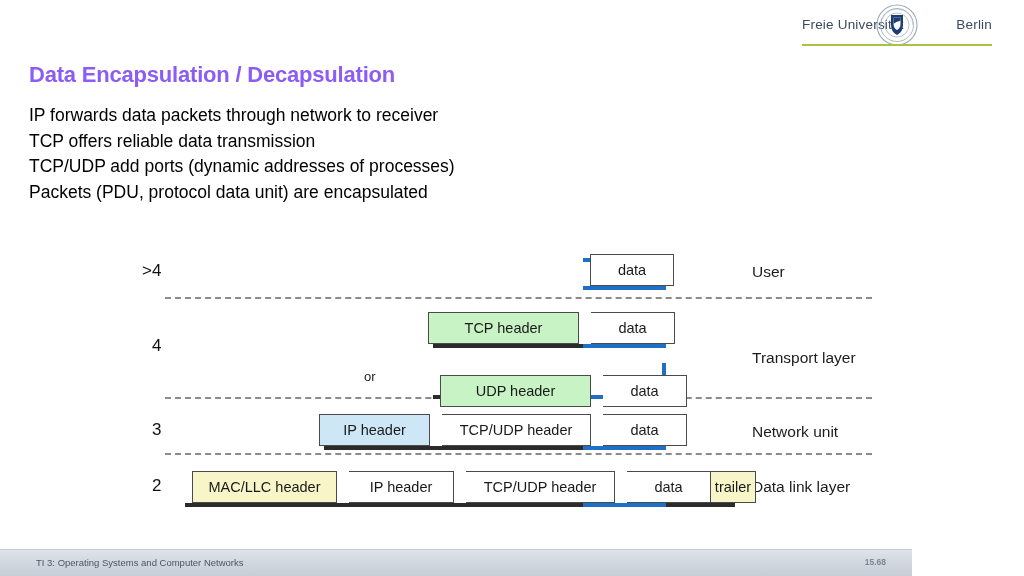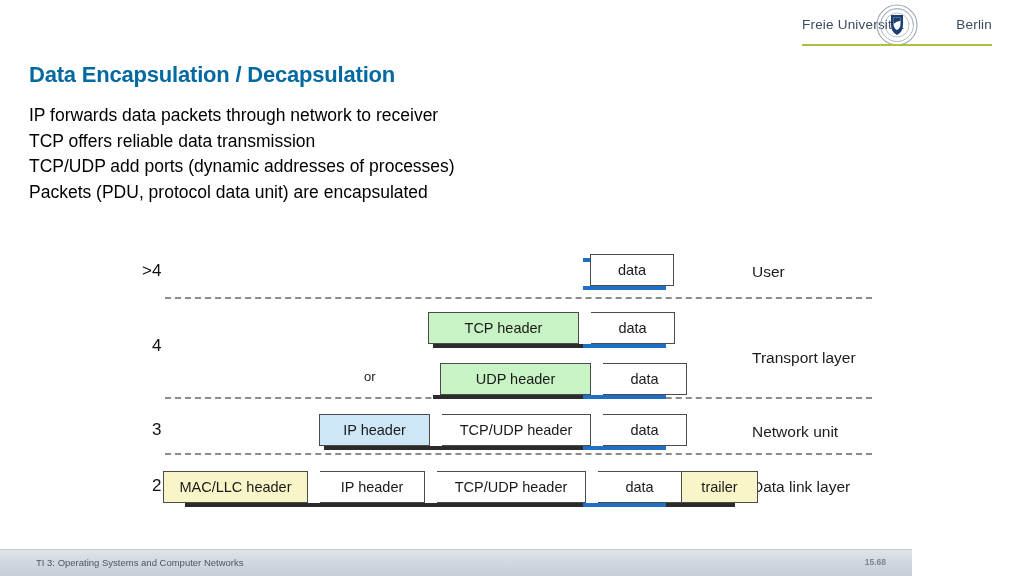--- a/index.html
+++ b/index.html
@@ -55,21 +55,21 @@
     background: #a9c23f;
   }
 
   
   .slide-title {
     position: absolute;
     left: 29px;
     top: 62px;
     font-size: 22px;
     font-weight: bold;
-    color: #0369a1;
+    color: #8b5cf6;
     letter-spacing: -.2px;
     white-space: nowrap;
   }
   .bullets {
     position: absolute;
     left: 29px;
     top: 103px;
     font-size: 17.5px;
     line-height: 25.5px;
     color: #000;
@@ -232,43 +232,43 @@
   <div class="shadow sh-blue" style="left:583px; top:104px; width:83px; height:4px;"></div>
   <div class="shadow sh-blue" style="left:662px; top:72px; width:4px; height:32px;"></div>
   <div class="pkt" style="left:428px; top:72px;">
     <div class="seg green" style="width:151px;text-align:right;">TCP header</div>
     <div class="seg white" style="width:84px;">data</div>
   </div>
 
   <div class="shadow sh-dark" style="left:433px; top:155px; width:150px; height:4px;"></div>
   <div class="shadow sh-blue" style="left:583px; top:155px; width:83px; height:4px;"></div>
   <div class="shadow sh-blue" style="left:662px; top:123px; width:4px; height:32px;"></div>
-  <div class="pkt" style="left:428px; top:123px;padding-left:12px;">
+  <div class="pkt" style="left:428px; top:135px;padding-left:12px;">
     <div class="seg green" style="width:151px;">UDP header</div>
     <div class="seg white" style="width:84px;">data</div>
   </div>
 
   <div class="shadow sh-dark" style="left:324px; top:206px; width:259px; height:4px;"></div>
   <div class="shadow sh-blue" style="left:583px; top:206px; width:83px; height:4px;"></div>
   <div class="shadow sh-blue" style="left:662px; top:174px; width:4px; height:32px;"></div>
   <div class="pkt" style="left:319px; top:174px;">
     <div class="seg blue" style="width:111px;">IP header</div>
     <div class="seg white" style="width:149px;">TCP/UDP header</div>
     <div class="seg white" style="width:84px;">data</div>
   </div>
 
   <div class="shadow sh-dark" style="left:185px; top:263px; width:550px; height:4px;"></div>
   <div class="shadow sh-blue" style="left:583px; top:263px; width:83px; height:4px;"></div>
   <div class="shadow sh-dark" style="left:731px; top:231px; width:4px; height:32px;"></div>
-  <div class="pkt" style="left:163px; top:231px;">
+  <div class="pkt" style="left:192px; top:231px;">
     <div class="seg yellow" style="width:145px;">MAC/LLC header</div>
     <div class="seg white" style="width:105px;">IP header</div>
     <div class="seg white" style="width:149px;">TCP/UDP header</div>
     <div class="seg white" style="width:84px;">data</div>
-    <div class="seg yellow" style="width:76px;">trailer</div>
+    <div class="seg yellow" style="width:45px;">trailer</div>
   </div>
 
 </div>
 
 <div class="footer">
   <span class="footer-left">TI 3: Operating Systems and Computer Networks</span>
   <span class="footer-right">15.68</span>
 </div>
 
 </body></html>

